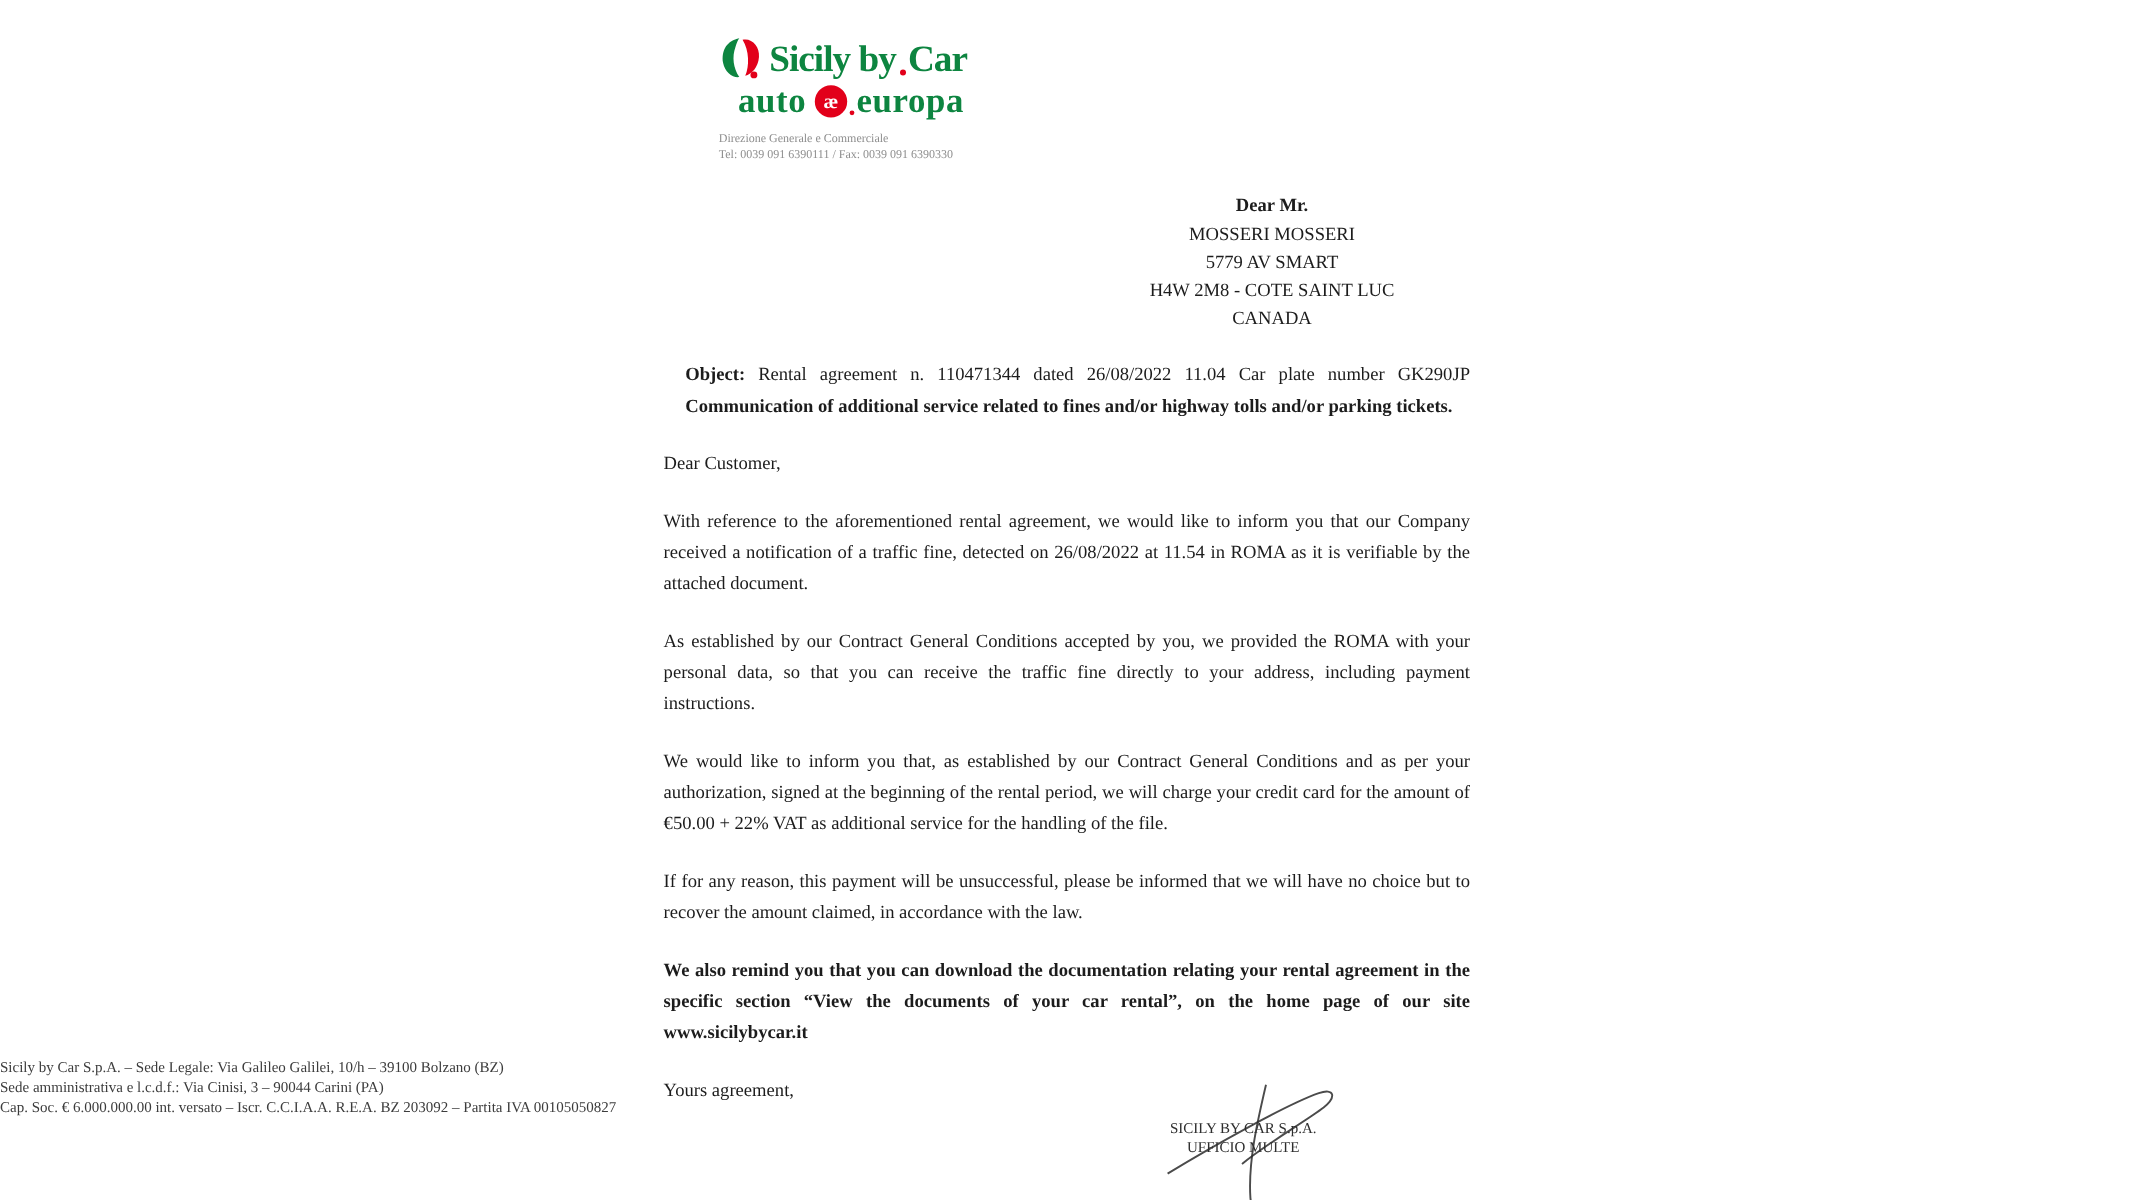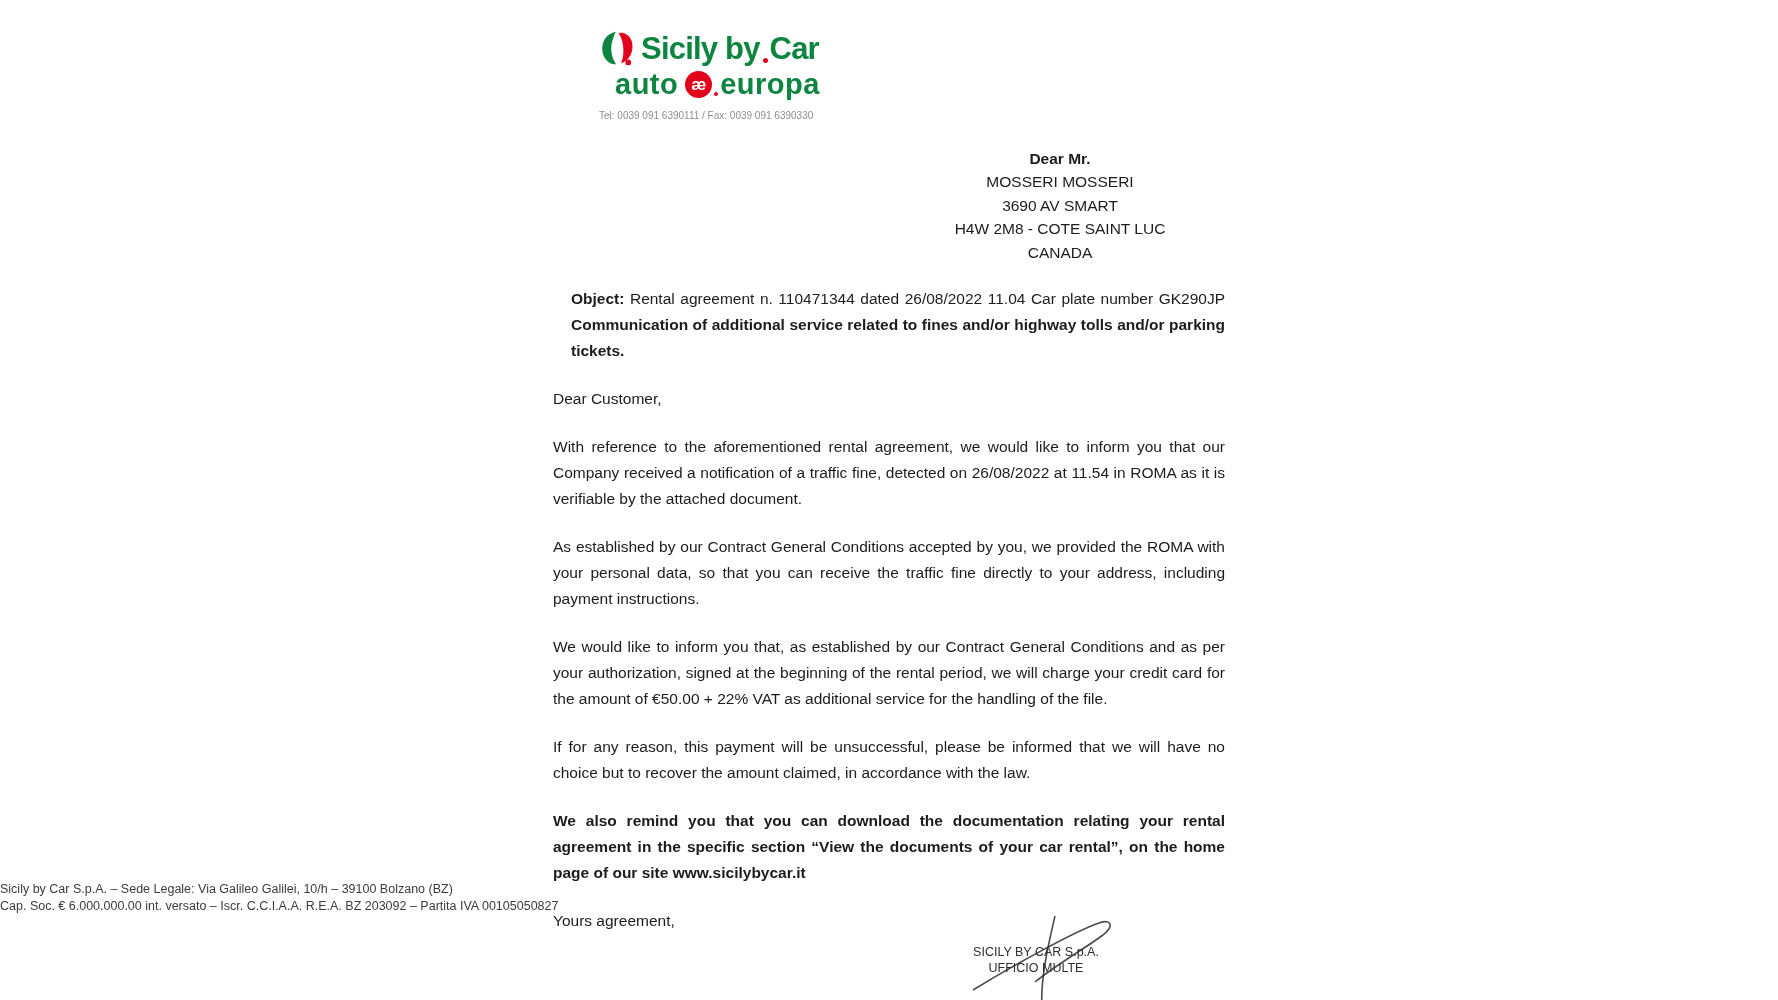--- a/index.html
+++ b/index.html
@@ -1,19 +1,19 @@
 <!DOCTYPE html>
 <html><head>
 <meta charset="utf-8">
 <style>
   * { margin:0; padding:0; box-sizing:border-box; }
   html,body { background:#ffffff; }
   .page {
     position:relative; width:1778px; height:1000px; background:#ffffff;
-    overflow:hidden; font-family:Liberation Sans, sans-serif; color:#1c1c1c;
+    overflow:hidden; font-family:Liberation Serif, serif; color:#1c1c1c;
   }
   .sheet { position:absolute; left:553px; top:30px; width:672px; font-size:15.5px; line-height:26px; }
 
   
   .logo-block { margin-left:46px; }
   .logo-row1 { display:flex; align-items:center; gap:6px; line-height:1; }
   .logo-mark { width:36px; height:36px; display:block; }
   .wordmark { font-weight:800; font-size:31px; color:#0d8540; letter-spacing:-0.8px; display:flex; align-items:baseline; }
   .wordmark .dot { width:5px; height:5px; background:#e2001a; border-radius:50%; display:inline-block; margin:0 2px 1px 3px; align-self:flex-end; }
   .logo-row2 { display:flex; align-items:center; margin-top:4px; margin-left:16px; line-height:1; }
@@ -63,28 +63,29 @@
             <span>Car</span>
           </span>
       </div>
       <div class="logo-row2">
         <span class="ae-word">auto</span>
         <span class="ae-badge">æ</span>
         <span class="ae-dot"></span>
         <span class="ae-word">europa</span>
       </div>
       <div class="contact">
+        <div>Direzione Generale e Commerciale</div>
         <div>Tel: 0039 091 6390111 / Fax: 0039 091 6390330</div>
       </div>
     </div>
 
     <div class="recipient">
       <div class="b">Dear Mr.</div>
       <div>MOSSERI MOSSERI</div>
-      <div>3690 AV SMART</div>
+      <div>5779 AV SMART</div>
       <div>H4W 2M8 - COTE SAINT LUC</div>
       <div>CANADA</div>
     </div>
 
     <div class="bodytext">
       <p class="object-par"><span class="b">Object:</span><span> Rental agreement n. 110471344 dated 26/08/2022 11.04 Car plate number GK290JP </span><span class="b">Communication of additional service related to fines and/or highway tolls and/or parking tickets.</span></p>
 
       <p>Dear Customer,</p>
       <p>With reference to the aforementioned rental agreement, we would like to inform you that our Company received a notification of a traffic fine, detected on 26/08/2022 at 11.54 in ROMA as it is verifiable by the attached document.</p>
       <p>As established by our Contract General Conditions accepted by you, we provided the ROMA with your personal data, so that you can receive the traffic fine directly to your address, including payment instructions.</p>
@@ -103,15 +104,16 @@
         <div>SICILY BY CAR S.p.A.</div>
         <div>UFFICIO MULTE</div>
 
       </div>
     </div>
 
   </div>
 
   <div class="footer">
     <div>Sicily by Car S.p.A. – Sede Legale: Via Galileo Galilei, 10/h – 39100 Bolzano (BZ)</div>
+    <div>Sede amministrativa e l.c.d.f.: Via Cinisi, 3 – 90044 Carini (PA)</div>
     <div>Cap. Soc. € 6.000.000.00 int. versato – Iscr. C.C.I.A.A. R.E.A. BZ 203092 – Partita IVA 00105050827</div>
   </div>
 </div>
 
 </body></html>

